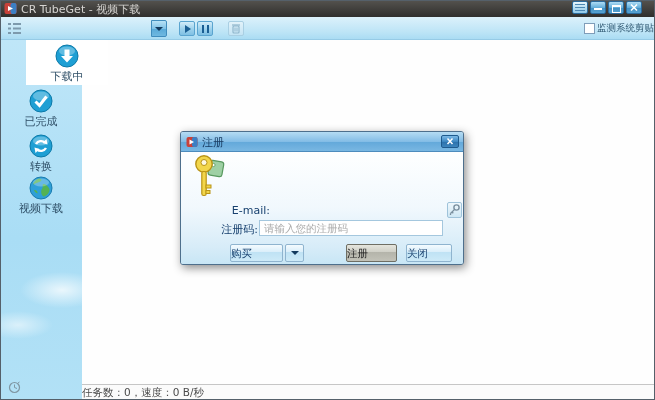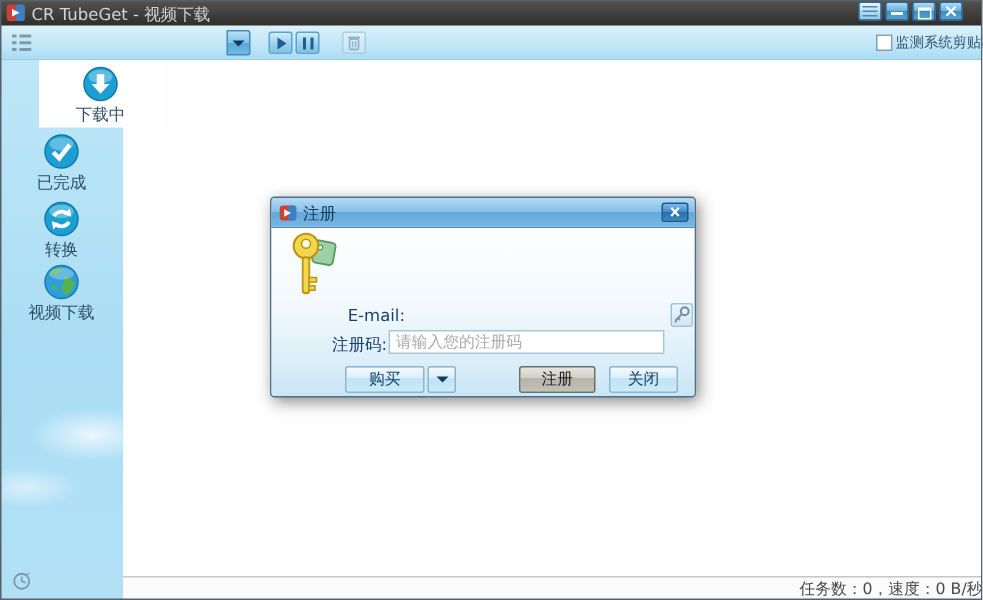--- a/index.html
+++ b/index.html
@@ -64,21 +64,21 @@
   .s0{top:0;height:45px;margin-left:26px;}
   .s1{top:45px;height:45px;}
   .s2{top:90px;height:42px;}
   .s3{top:132px;height:46px;}
   .clock{position:absolute;left:8px;top:341px;}
 
   
   .main{position:absolute;left:82px;top:40px;width:573px;height:344px;background:#fefefe;}
   .statusbar{position:absolute;left:82px;top:384px;width:573px;height:16px;
     background:#fbfbfb;border-top:1px solid #c6c6c6;box-sizing:border-box;}
-  .status-text{position:absolute;left:0;right:0;top:1px;text-align:right;font-size:10.5px;color:#4a4a4a;}
+  .status-text{position:absolute;left:0;right:0;top:1px;text-align:left;font-size:10.5px;color:#4a4a4a;}
 
   
   .dialog{position:absolute;left:180px;top:131px;width:282px;height:132px;z-index:20;
     border:1px solid #4e6f8c;border-radius:3px;box-shadow:2px 3px 10px rgba(0,0,0,.45);
     background:#cfe9f6;}
   .dlg-title{position:absolute;left:0;top:0;right:0;height:20px;border-radius:2px 2px 0 0;
     background:linear-gradient(#b5dcf3,#84bde6 50%,#62a8da 51%,#79b7e2);
     border-bottom:1px solid #4d8cbd;box-sizing:border-box;}
   .dlg-icon{position:absolute;left:5px;top:4px;width:12px;height:12px;}
   .dlg-title-text{position:absolute;left:21px;top:3px;font-size:11px;color:#16395f;}
@@ -96,21 +96,21 @@
   .f-reg-label{left:37px;top:70px;}
   .f-input{position:absolute;left:78px;width:184px;height:16px;box-sizing:border-box;
     border:1px solid #a4c7de;background:#fff;font-size:10.5px;color:#333;padding:0 4px;
     font-family:"DejaVu Sans","Liberation Sans",sans-serif;}
   .f-input::placeholder{color:#ababab;opacity:1;}
   .f-email{top:50px;}
   .f-reg{top:68px;}
   .key-btn{position:absolute;left:266px;top:50px;width:15px;height:16px;box-sizing:border-box;
     border:1px solid #9fc3da;border-radius:2px;background:linear-gradient(#eef7fc,#cfe7f4);cursor:pointer;}
   .dlg-btn{position:absolute;top:92px;height:18px;box-sizing:border-box;border-radius:2px;
-    border:1px solid #8fb4cf;font-size:10.5px;color:#17406e;text-align:center;line-height:16px;cursor:pointer;
+    border:1px solid #8fb4cf;font-size:10.5px;color:#17406e;line-height:16px;cursor:pointer;
     background:linear-gradient(#f4fbfe,#d9eefa 45%,#bfe2f4 46%,#cdeaf8);}
   .b-buy{left:49px;width:53px;}
   .b-buy-dd{left:104px;width:19px;}
   .b-register{left:165px;width:51px;color:#222;
     border:1px solid #6e6e64;background:linear-gradient(#e5e5dd,#cfcfc6 45%,#b4b4aa 46%,#c2c2b8);}
   .b-close{left:225px;width:46px;}
 </style>
 </head>
 <body>
 

